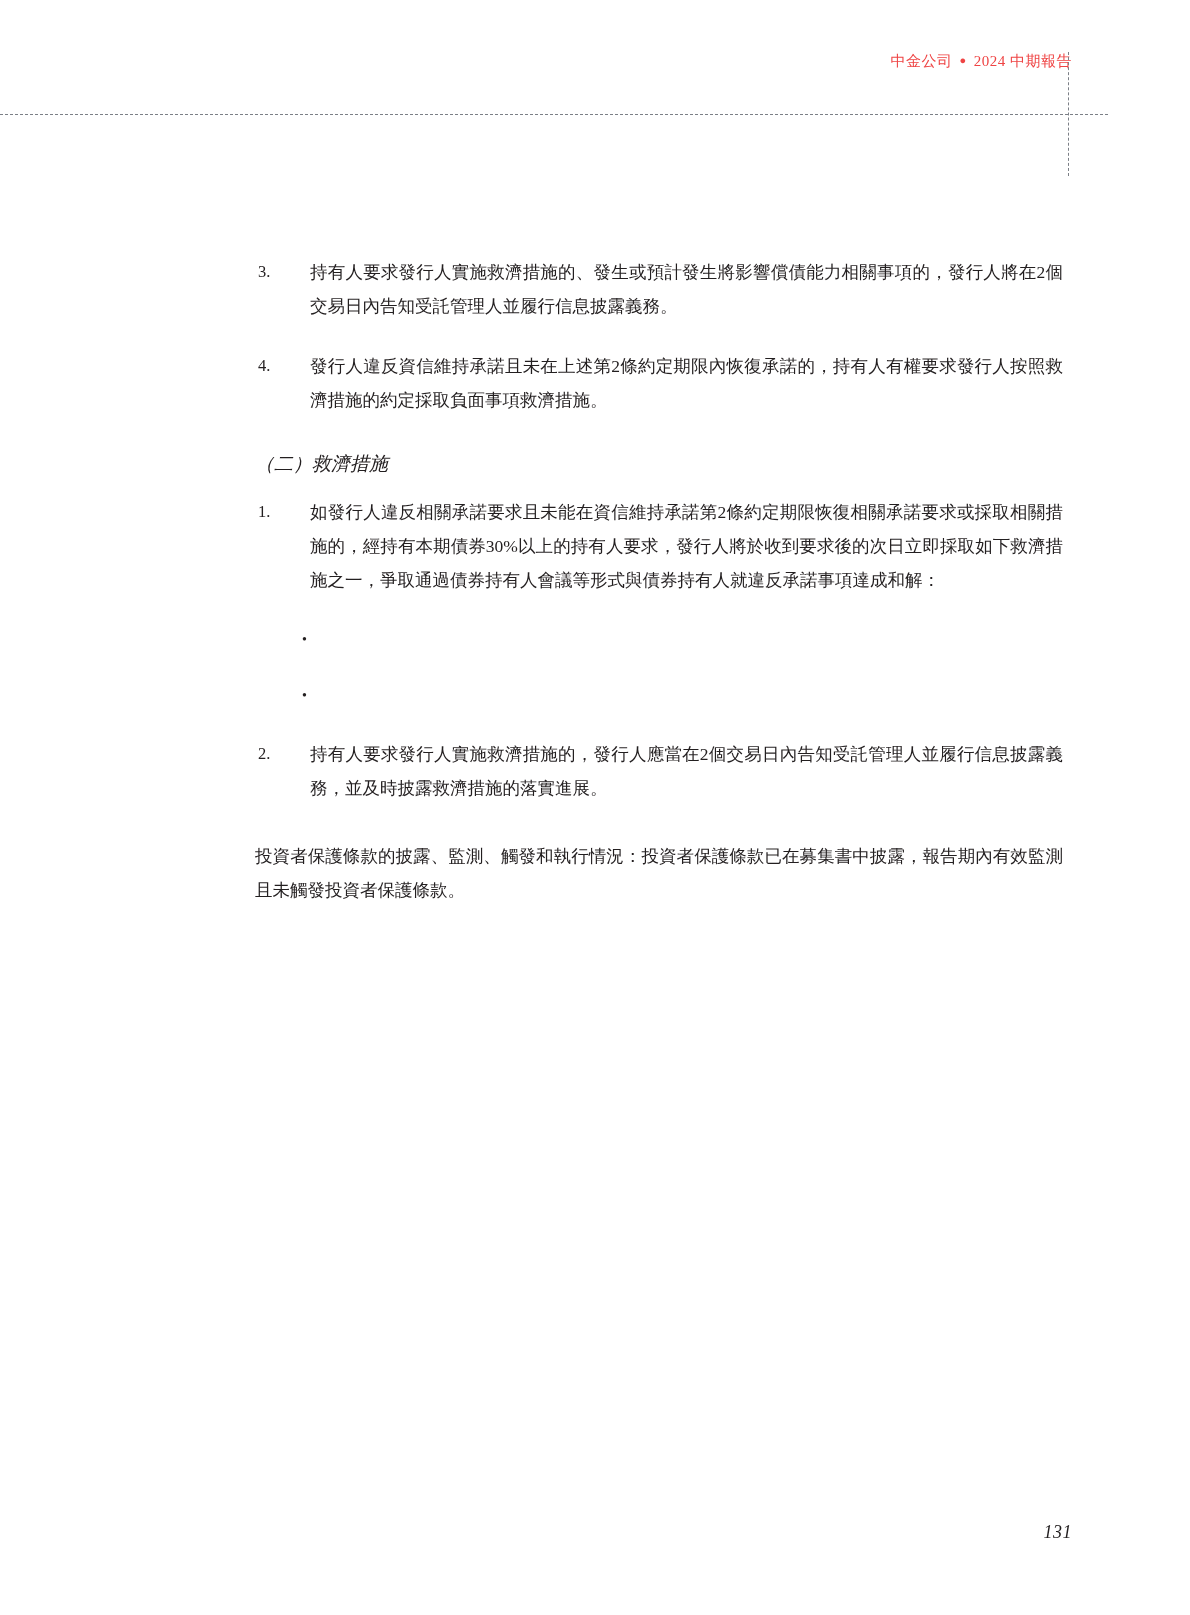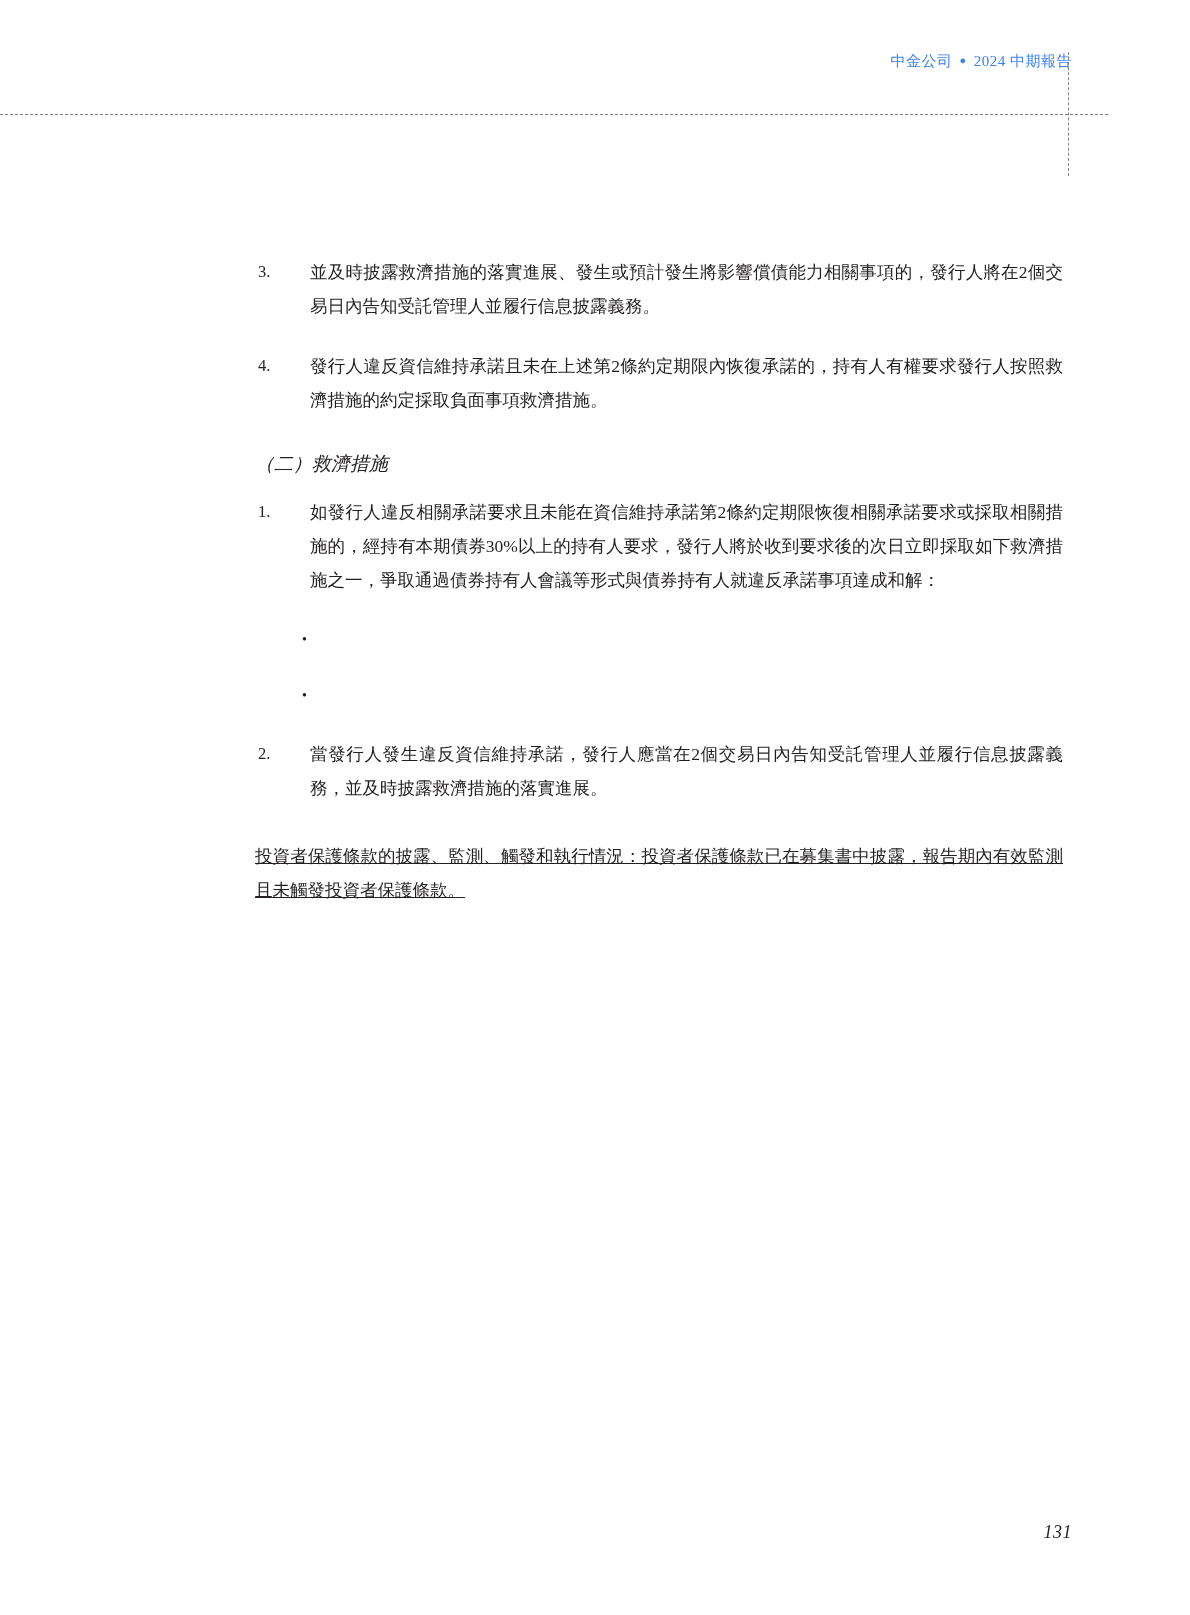--- a/index.html
+++ b/index.html
@@ -16,21 +16,21 @@
     overflow: hidden;
   }
 
   
   .page-header {
     position: absolute;
     top: 52px;
     right: 118px;
     font-size: 15px;
     letter-spacing: 0.5px;
-    color: #3b82f6;
+    color: #ef4444;
     white-space: nowrap;
     font-family: "Liberation Serif", "DejaVu Serif", serif;
   }
   .page-header .sep {
     margin: 0 7px;
     font-size: 11px;
     vertical-align: 2px;
   }
   .page-header .report {
     font-size: 15px;
@@ -125,21 +125,20 @@
 
   .closing-para {
     font-size: 17.5px;
     line-height: 34px;
     text-align: justify;
     text-justify: inter-character;
     color: #231f20;
     margin-top: 34px;
     margin-left: -3px;
     width: 808px;
-    text-decoration: underline;
   }
 
   
   .page-number {
     position: absolute;
     bottom: 72px;
     right: 118px;
     font-size: 18px;
     color: #231f20;
     font-family: "Liberation Serif", "DejaVu Serif", serif;
@@ -156,21 +155,21 @@
 
 <div class="rule-wrap">
   <div class="dashed-rule"></div>
   <div class="tick-vert"></div>
 </div>
 
 <div class="content">
 
   <div class="num-item">
     <div class="marker">3.</div>
-    <div class="body">並及時披露救濟措施的落實進展、發生或預計發生將影響償債能力相關事項的，發行人將在2個交易日內告知受託管理人並履行信息披露義務。</div>
+    <div class="body">持有人要求發行人實施救濟措施的、發生或預計發生將影響償債能力相關事項的，發行人將在2個交易日內告知受託管理人並履行信息披露義務。</div>
   </div>
 
   <div class="num-item">
     <div class="marker">4.</div>
     <div class="body">發行人違反資信維持承諾且未在上述第2條約定期限內恢復承諾的，持有人有權要求發行人按照救濟措施的約定採取負面事項救濟措施。</div>
   </div>
 
   <div class="sect-title" style="margin-left:-3px;">（二）救濟措施</div>
 
   <div class="num-item">
@@ -182,20 +181,20 @@
     <div class="bullet-item">
       <div class="marker">•</div>
     </div>
     <div class="bullet-item">
       <div class="marker">•</div>
     </div>
   </div>
 
   <div class="num-item">
     <div class="marker">2.</div>
-    <div class="body">當發行人發生違反資信維持承諾，發行人應當在2個交易日內告知受託管理人並履行信息披露義務，並及時披露救濟措施的落實進展。</div>
+    <div class="body">持有人要求發行人實施救濟措施的，發行人應當在2個交易日內告知受託管理人並履行信息披露義務，並及時披露救濟措施的落實進展。</div>
   </div>
 
   <div class="closing-para">投資者保護條款的披露、監測、觸發和執行情況：投資者保護條款已在募集書中披露，報告期內有效監測且未觸發投資者保護條款。</div>
 
 </div>
 
 <div class="page-number">131</div>
 
 </body></html>

